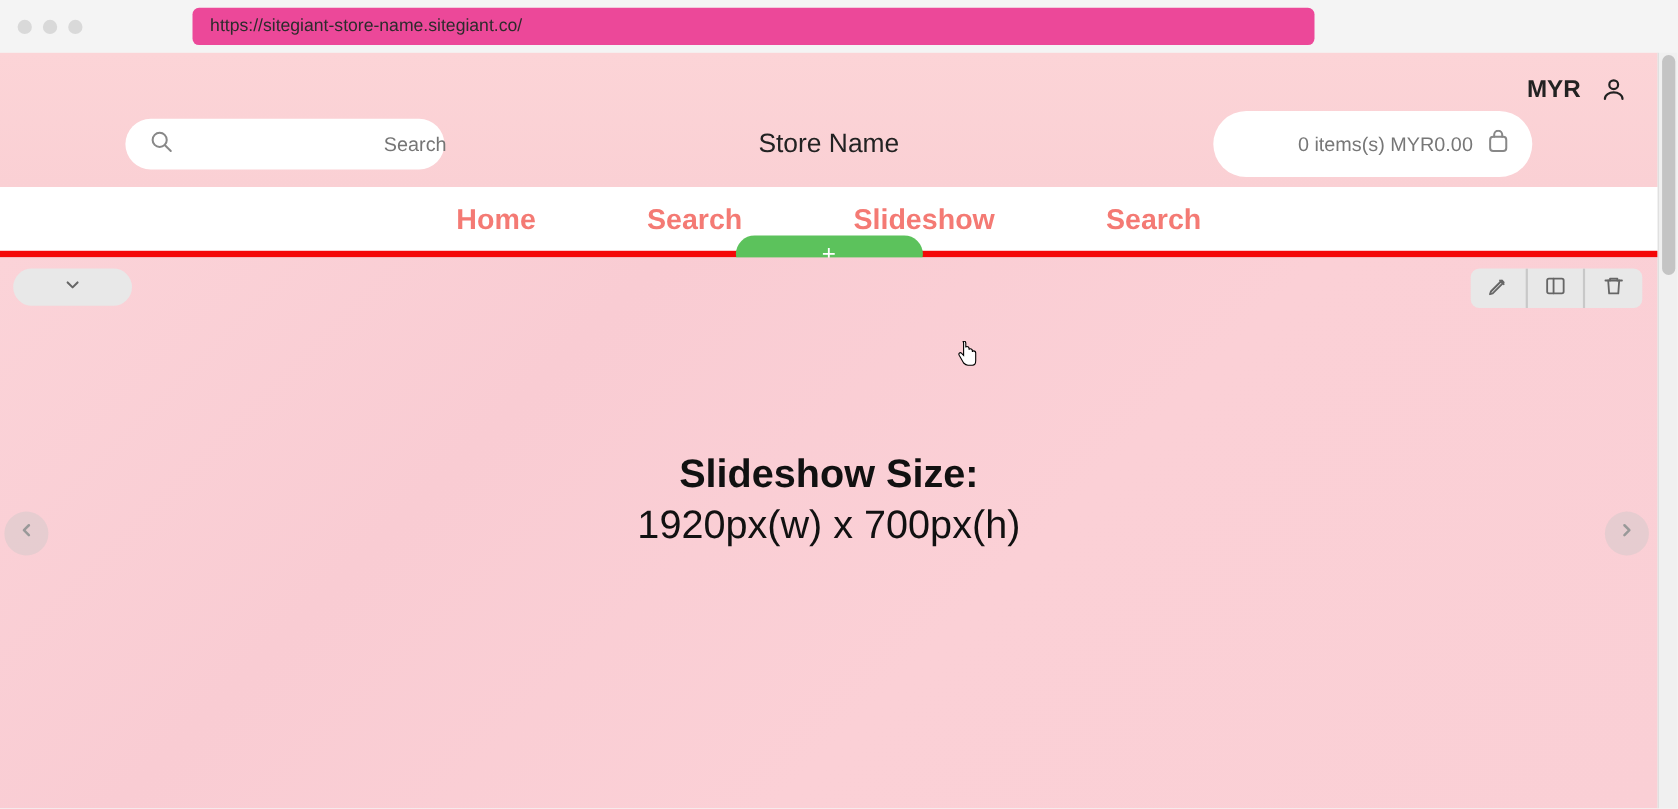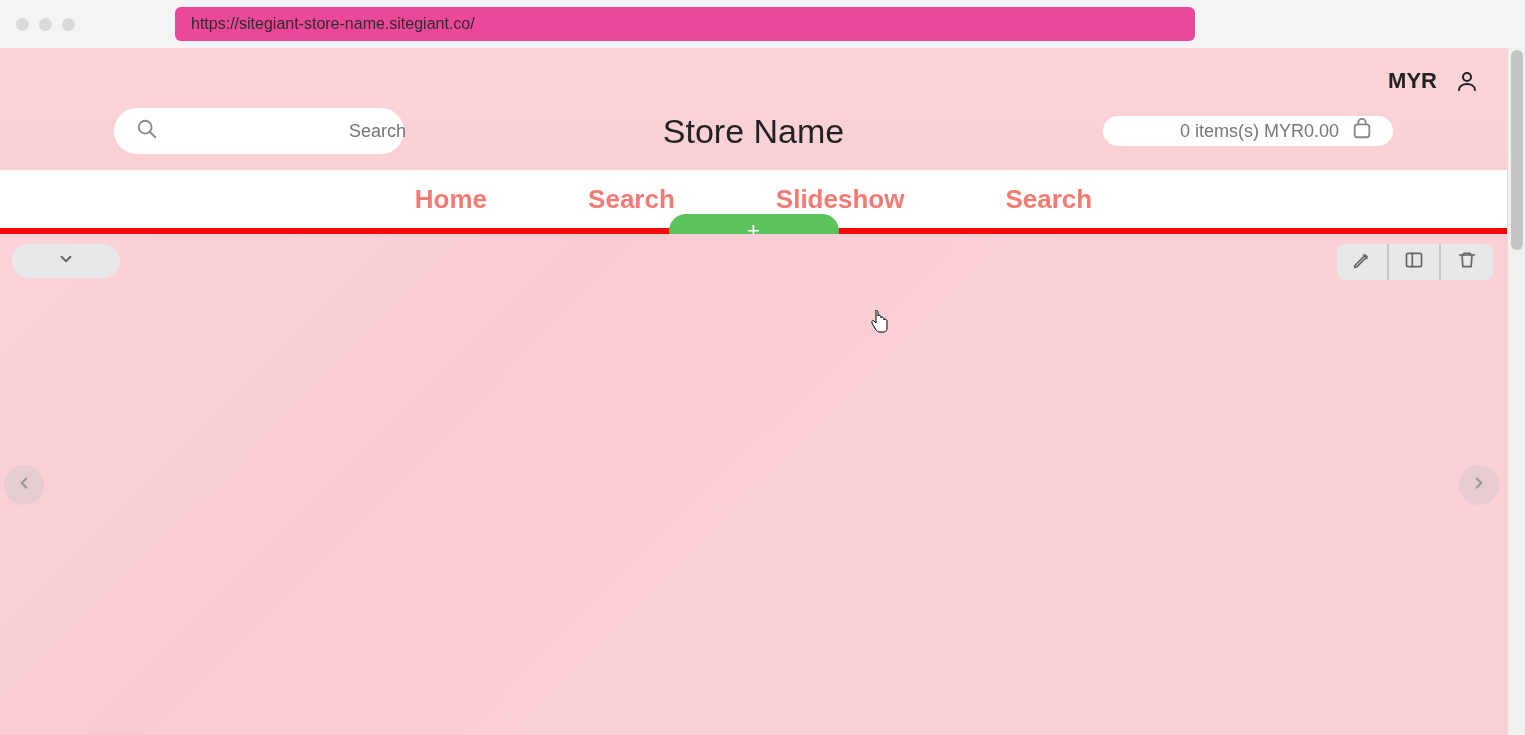--- a/index.html
+++ b/index.html
@@ -109,30 +109,30 @@
     border: none;
     outline: none;
     flex: 1;
     font-size: 18px;
     color: #555;
     text-align: right;
     background: transparent;
   }
   .search-pill .mag { flex: 0 0 22px; }
   .store-title {
-    font-size: 34px;
+    font-size: 24px;
     font-weight: 400;
     color: #222;
     text-align: center;
     white-space: nowrap;
   }
   .cart-pill {
     justify-self: end;
     width: 290px;
-    height: 30px;
+    height: 60px;
     background: #fff;
     border-radius: 999px;
     display: flex;
     align-items: center;
     justify-content: flex-end;
     padding: 0 20px;
     gap: 12px;
     font-size: 18px;
     color: #777;
   }
@@ -349,20 +349,24 @@
           <span>
             <svg width="20" height="20" viewBox="0 0 24 24" fill="none" stroke="#666" stroke-width="2" stroke-linecap="round" stroke-linejoin="round">
                 <polyline points="3 6 5 6 21 6"></polyline>
                 <path d="M8 6V4h8v2"></path>
                 <path d="M6 6l1 14h10l1-14"></path>
               </svg>
           </span>
         </div>
       </div>
 
+      <div class="slideshow-info">
+        <div class="title">Slideshow Size:</div>
+        <div class="dims">1920px(w) x 700px(h)</div>
+      </div>
 
       <div class="carousel-btn carousel-prev">
         <span>
           <svg width="18" height="18" viewBox="0 0 24 24" fill="none" stroke="#999" stroke-width="3" stroke-linecap="round" stroke-linejoin="round">
               <polyline points="15 18 9 12 15 6"></polyline>
             </svg>
         </span>
       </div>
       <div class="carousel-btn carousel-next">
         <span>

